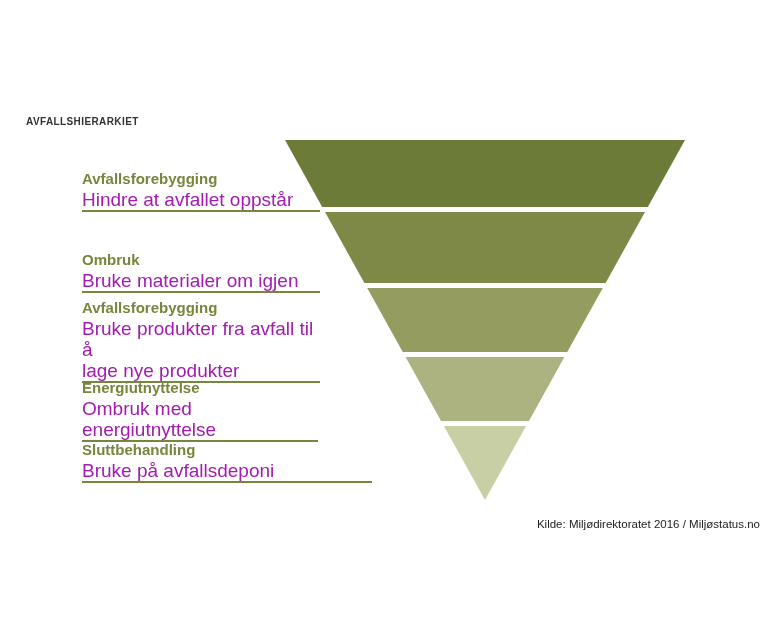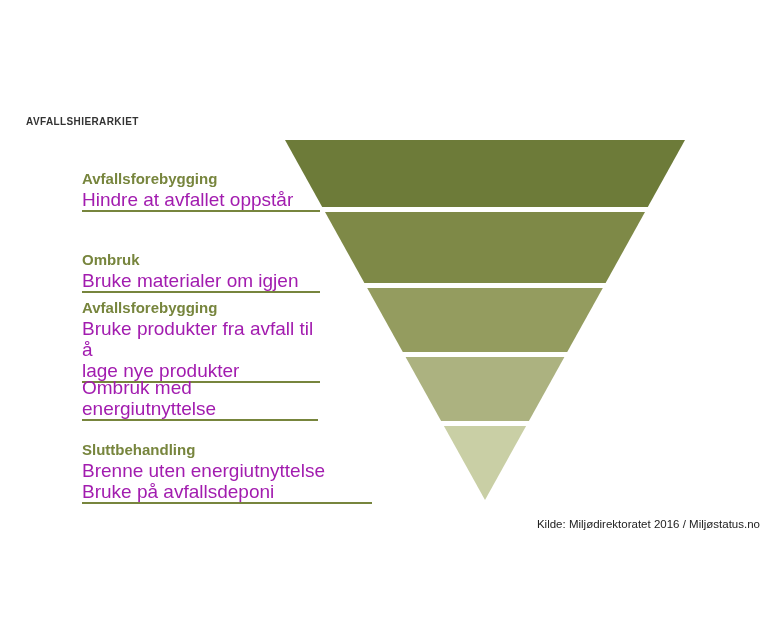--- a/index.html
+++ b/index.html
@@ -88,24 +88,24 @@
     <div class="label-line">Bruke materialer om igjen</div>
   </div>
 
   <div class="label-row row-3">
     <div class="label-heading">Avfallsforebygging</div>
     <div class="label-line">Bruke produkter fra avfall til å</div>
     <div class="label-line">lage nye produkter</div>
   </div>
 
   <div class="label-row row-4">
+    <div class="label-heading">Energiutnyttelse</div>
     <div class="label-line">Ombruk med energiutnyttelse</div>
   </div>
 
   <div class="label-row row-5">
     <div class="label-heading">Sluttbehandling</div>
-    <div class="label-line">Brenne uten energiutnyttelse</div>
     <div class="label-line">Bruke på avfallsdeponi</div>
   </div>
 
   <div class="source-credit">Kilde: Miljødirektoratet 2016 / Miljøstatus.no</div>
 
 </div>
 
 </body></html>

